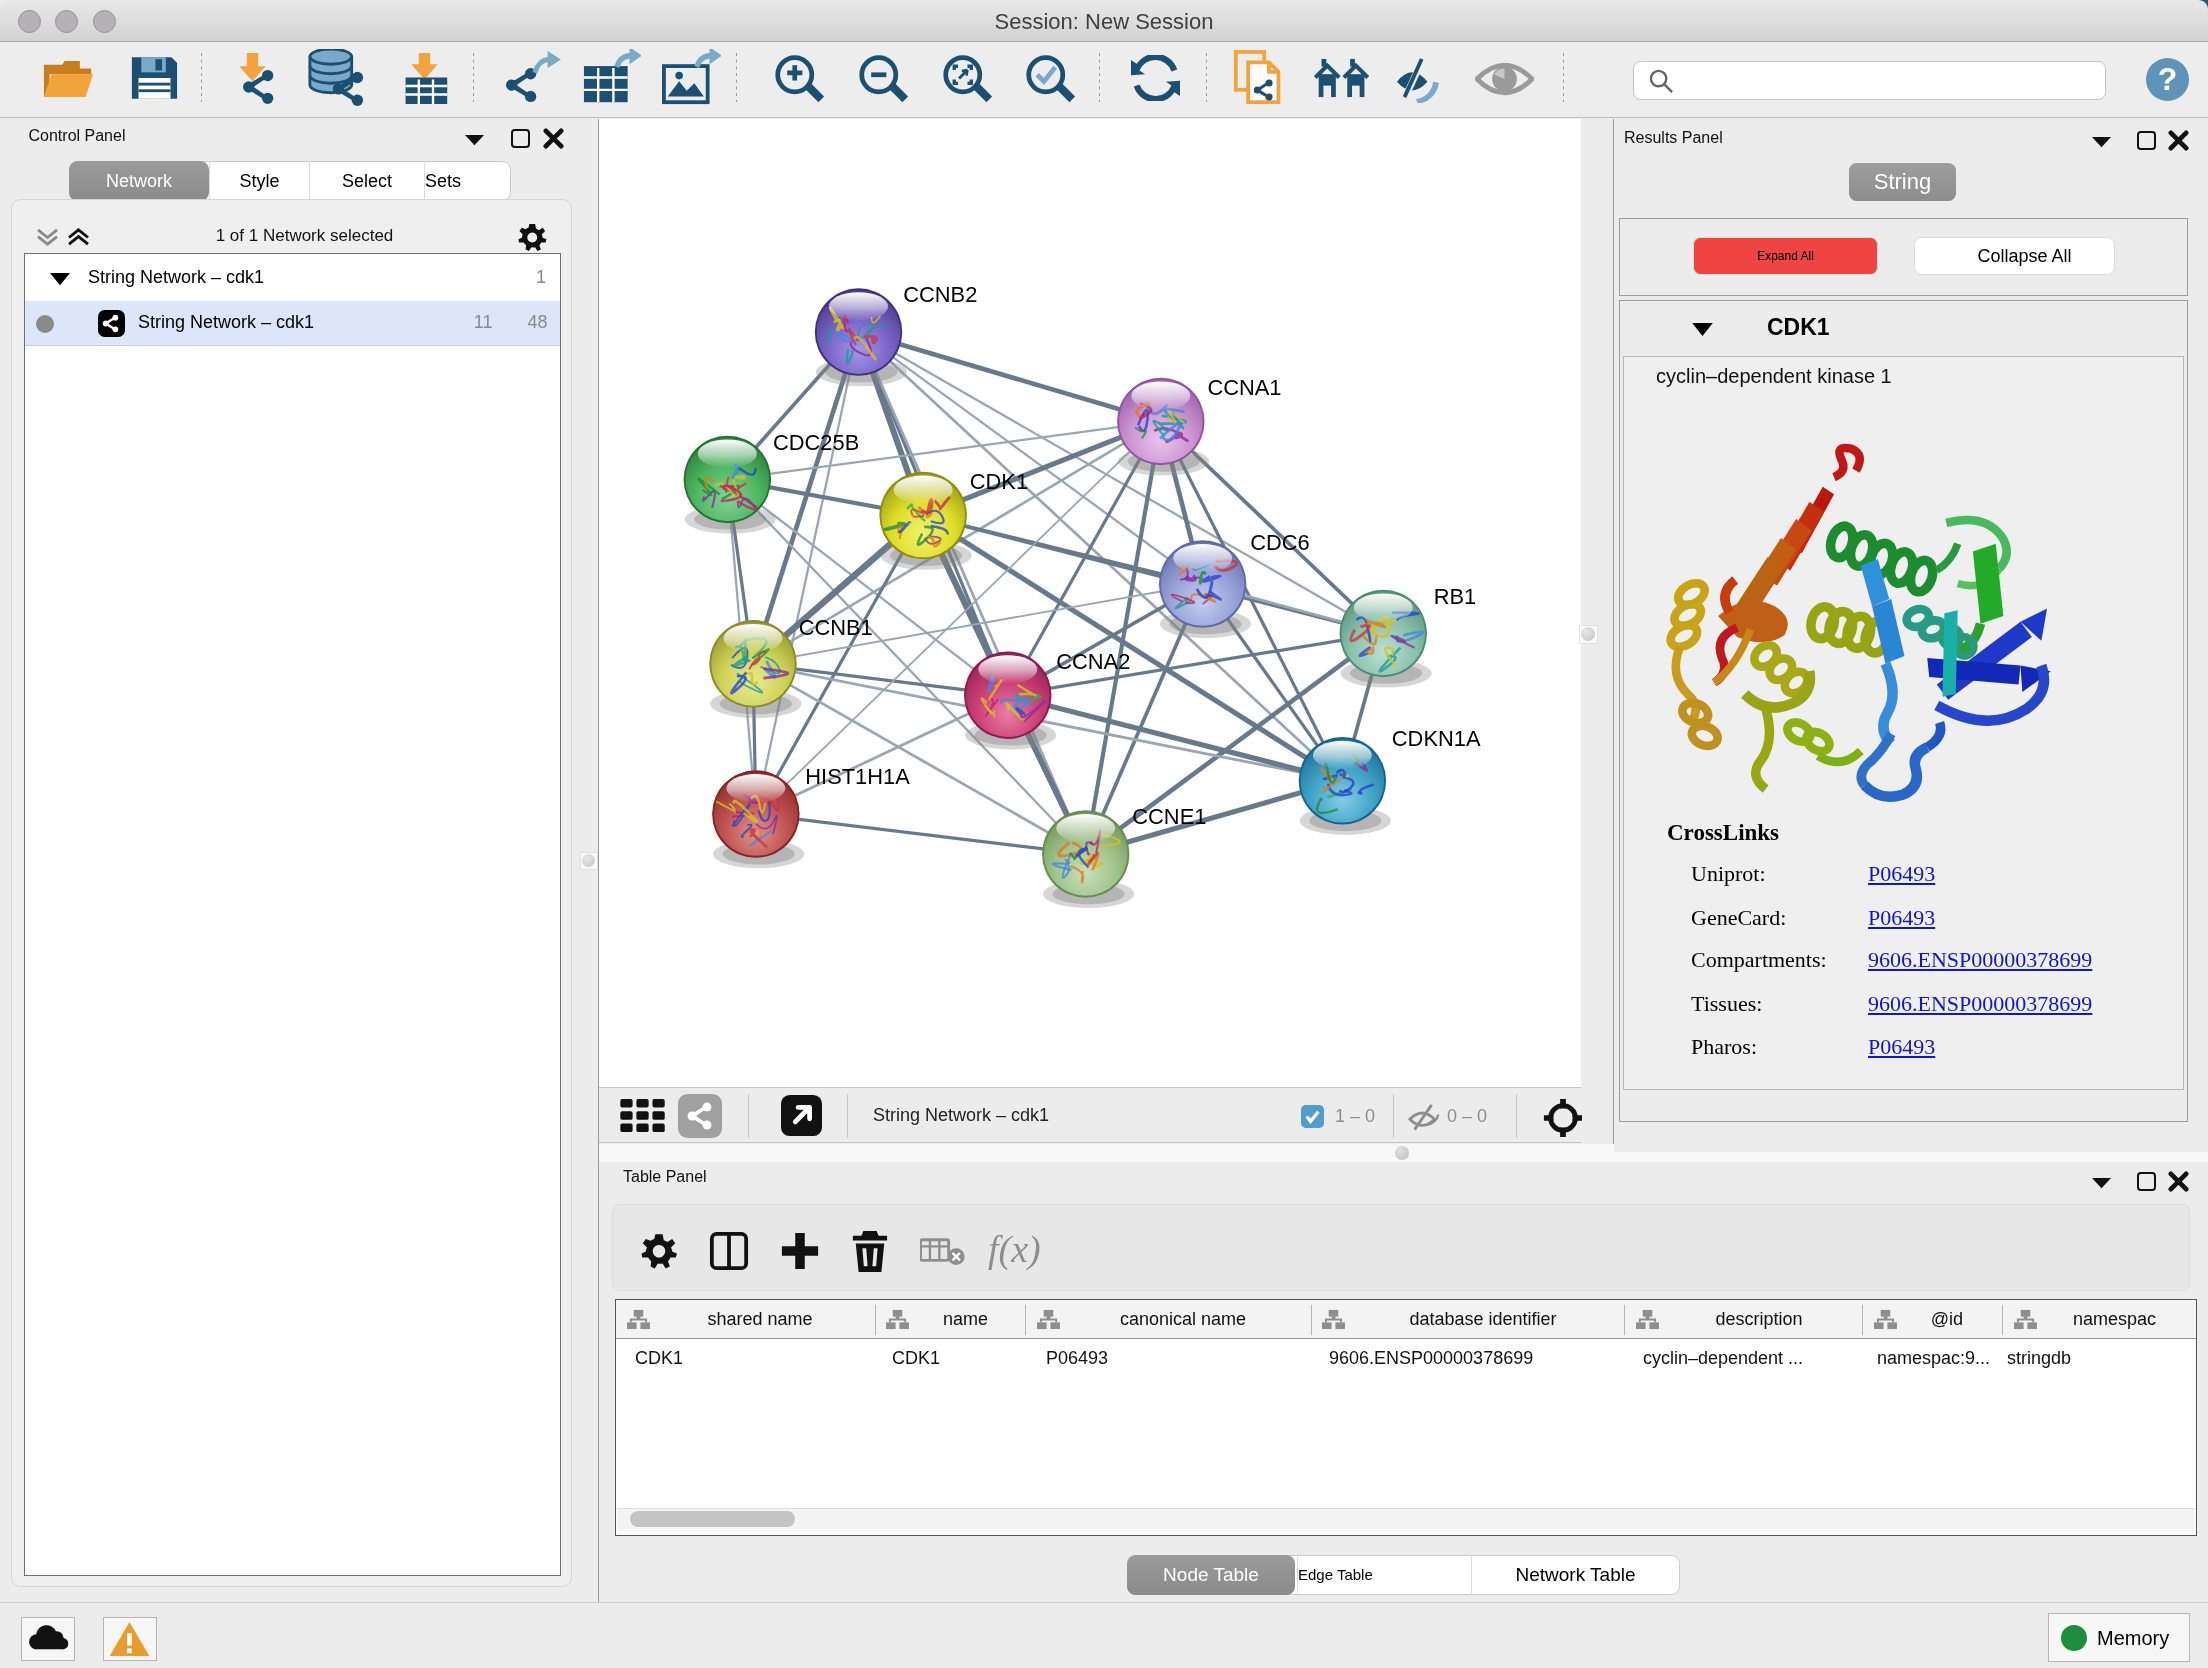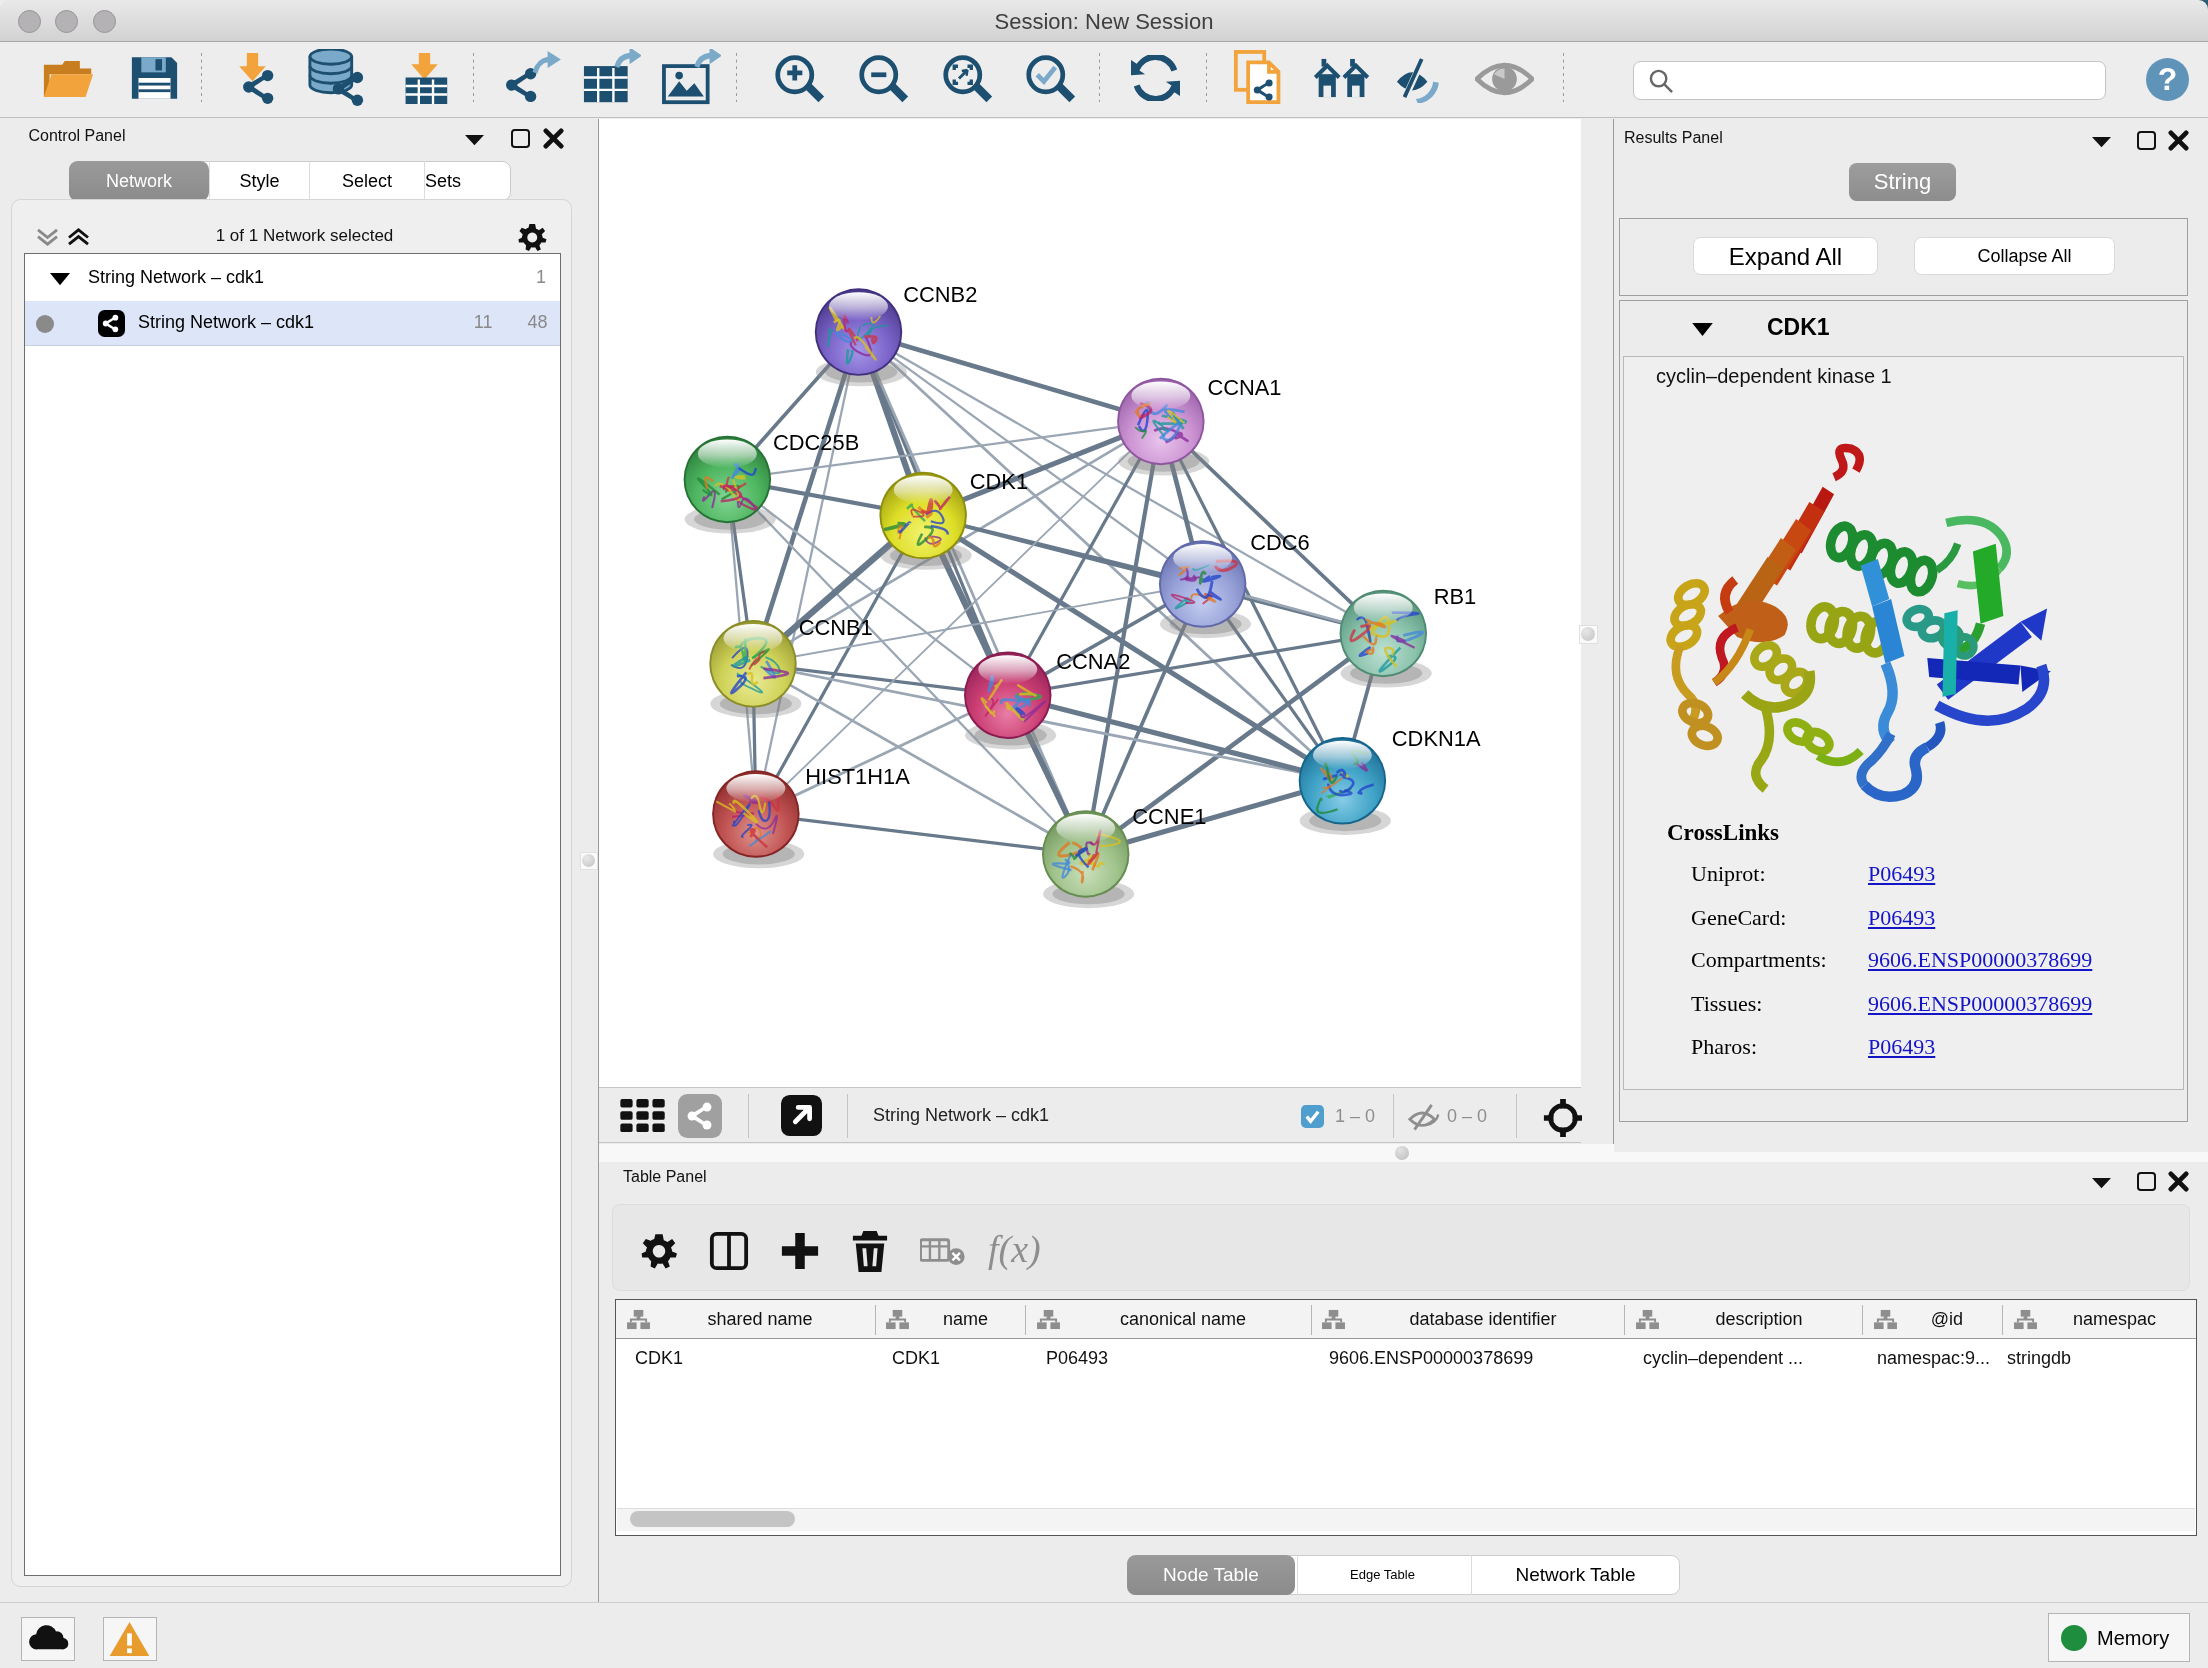--- a/index.html
+++ b/index.html
@@ -678,21 +678,21 @@
 <div class="abs" style="left:1624px;top:129px;"><span class="panel-title">Results Panel</span></div>
 <svg class="abs" style="left:2091px;top:135px" width="21" height="13.3" viewBox="0 0 22 14">
     <path d="M1 2 L21 2 L11 13 Z" fill="#111"></path>
   </svg>
 <div class="abs" style="left:2137px;top:131px;width:19px;height:19px;border:2.4px solid #111;border-radius:3.8px;"></div>
 <svg class="abs" style="left:2168px;top:130px" width="21" height="21" viewBox="0 0 22 22">
     <path d="M3 3 L19 19 M19 3 L3 19" stroke="#111" stroke-width="5" stroke-linecap="round"></path>
   </svg>
 <div class="abs" style="left:1849px;top:163px;width:107px;height:38px;background:linear-gradient(#9d9d9d,#8d8d8d);border-radius:7.6px;color:#fff;font-size:22px;text-align:center;line-height:38px;">String</div>
 <div class="abs" style="left:1619px;top:218px;width:569px;height:78px;border:1.4px solid #9f9f9f;background:#ececec;"></div>
-<div class="abs" style="left:1693px;top:237px;width:185px;height:38px;background:#ffffff;border:1px solid #d9d9d9;border-radius:7.6px;font-size:24px;text-align:center;line-height:37px;color:#000;">Expand All</div>
+<div class="abs" style="left:1693px;top:237px;width:185px;height:38px;background:#ef4444;border:1px solid #d9d9d9;border-radius:7.6px;font-size:12px;text-align:center;line-height:37px;color:#000;">Expand All</div>
 <div class="abs" style="left:1914px;top:237px;width:201px;height:38px;background:#fff;border:1px solid #d9d9d9;border-radius:7.6px;font-size:18px;text-align:center;line-height:37px;color:#000;padding-left:20px;">Collapse All</div>
 <div class="abs" style="left:1619px;top:300px;width:569px;height:822px;border:1.4px solid #9f9f9f;background:#ececec;"></div>
 <svg class="abs" style="left:1691px;top:322px" width="23px" height="15px" viewBox="0 0 24 16">
     <path d="M1 1 L23 1 L12 15 Z" fill="#000"></path>
   </svg>
 <div class="abs" style="left:1767px;top:314px;font-size:23px;font-weight:bold;color:#000;">CDK1</div>
 <div class="abs" style="left:1623px;top:356px;width:561px;height:734px;border:1px solid #b8b8b8;background:#efefef;"></div>
 <div class="abs" style="left:1656px;top:365px;font-size:20px;color:#111;">cyclin–dependent kinase 1</div>
 <svg class="abs" style="left:1623px;top:380px" width="561" height="609" viewBox="0 0 590 640">
     <path d="M245 95 Q255 78 240 72 Q222 68 230 84 Q236 96 222 102" fill="none" stroke="#c01818" stroke-width="9"></path>
@@ -887,21 +887,21 @@
 <div class="abs" style="left:892px;top:1348px;font-size:18px;color:#111;">CDK1</div>
 <div class="abs" style="left:1046px;top:1348px;font-size:18px;color:#111;">P06493</div>
 <div class="abs" style="left:1329px;top:1348px;font-size:18px;color:#111;">9606.ENSP00000378699</div>
 <div class="abs" style="left:1643px;top:1348px;font-size:18px;color:#111;">cyclin–dependent ...</div>
 <div class="abs" style="left:1877px;top:1348px;font-size:18px;color:#111;">namespac:9...</div>
 <div class="abs" style="left:2007px;top:1348px;font-size:18px;color:#111;">stringdb</div>
 <div class="abs" style="left:617px;top:1508px;width:1578px;height:23px;background:#f4f4f4;border-top:1px solid #ddd;"></div>
 <div class="abs" style="left:630px;top:1511px;width:165px;height:16px;background:#c4c4c4;border-radius:8.6px;"></div>
 <div class="abs" style="left:1127px;top:1555px;width:553px;height:40px;background:#fff;border:1px solid #ccc;border-radius:8.6px;"></div>
 <div class="abs" style="left:1127px;top:1555px;width:168px;height:40px;background:linear-gradient(#9a9a9a,#8b8b8b);border-radius:8.6px;color:#fff;font-size:19px;text-align:center;line-height:40px;">Node Table</div>
-<div class="abs" style="left:1297px;top:1555px;width:170px;height:40px;font-size:13px;color:#000;text-align:center;line-height:40px;border-left:1px solid #dcdcdc;">Edge Table</div>
+<div class="abs" style="left:1297px;top:1555px;width:170px;height:40px;font-size:15px;color:#000;line-height:40px;border-left:1px solid #dcdcdc;">Edge Table</div>
 <div class="abs" style="left:1471px;top:1555px;width:208px;height:40px;font-size:19px;color:#000;text-align:center;line-height:40px;border-left:1px solid #dcdcdc;">Network Table</div>
 <div class="abs" style="left:0;top:1602px;width:2208px;height:67px;background:#ececec;border-top:1px solid #cfcfcf;"></div>
 <div class="abs" style="left:21px;top:1617px;width:54px;height:44px;background:#f6f6f6;border:1.4px solid #b5b5b5;">
     <svg width="51" height="41" viewBox="0 0 54 43">
       <path d="M16 33 a8 8 0 0 1 -1 -16 a11 11 0 0 1 21 -3 a7 7 0 0 1 8 7 a6 6 0 0 1 -2 12 Z" fill="#111"></path>
     </svg>
   </div>
 <div class="abs" style="left:103px;top:1617px;width:54px;height:44px;background:#f6f6f6;border:1.4px solid #b5b5b5;">
     <svg width="51" height="41" viewBox="0 0 54 43">
       <path d="M27 4 L48 40 L6 40 Z" fill="#e89c2e"></path>

